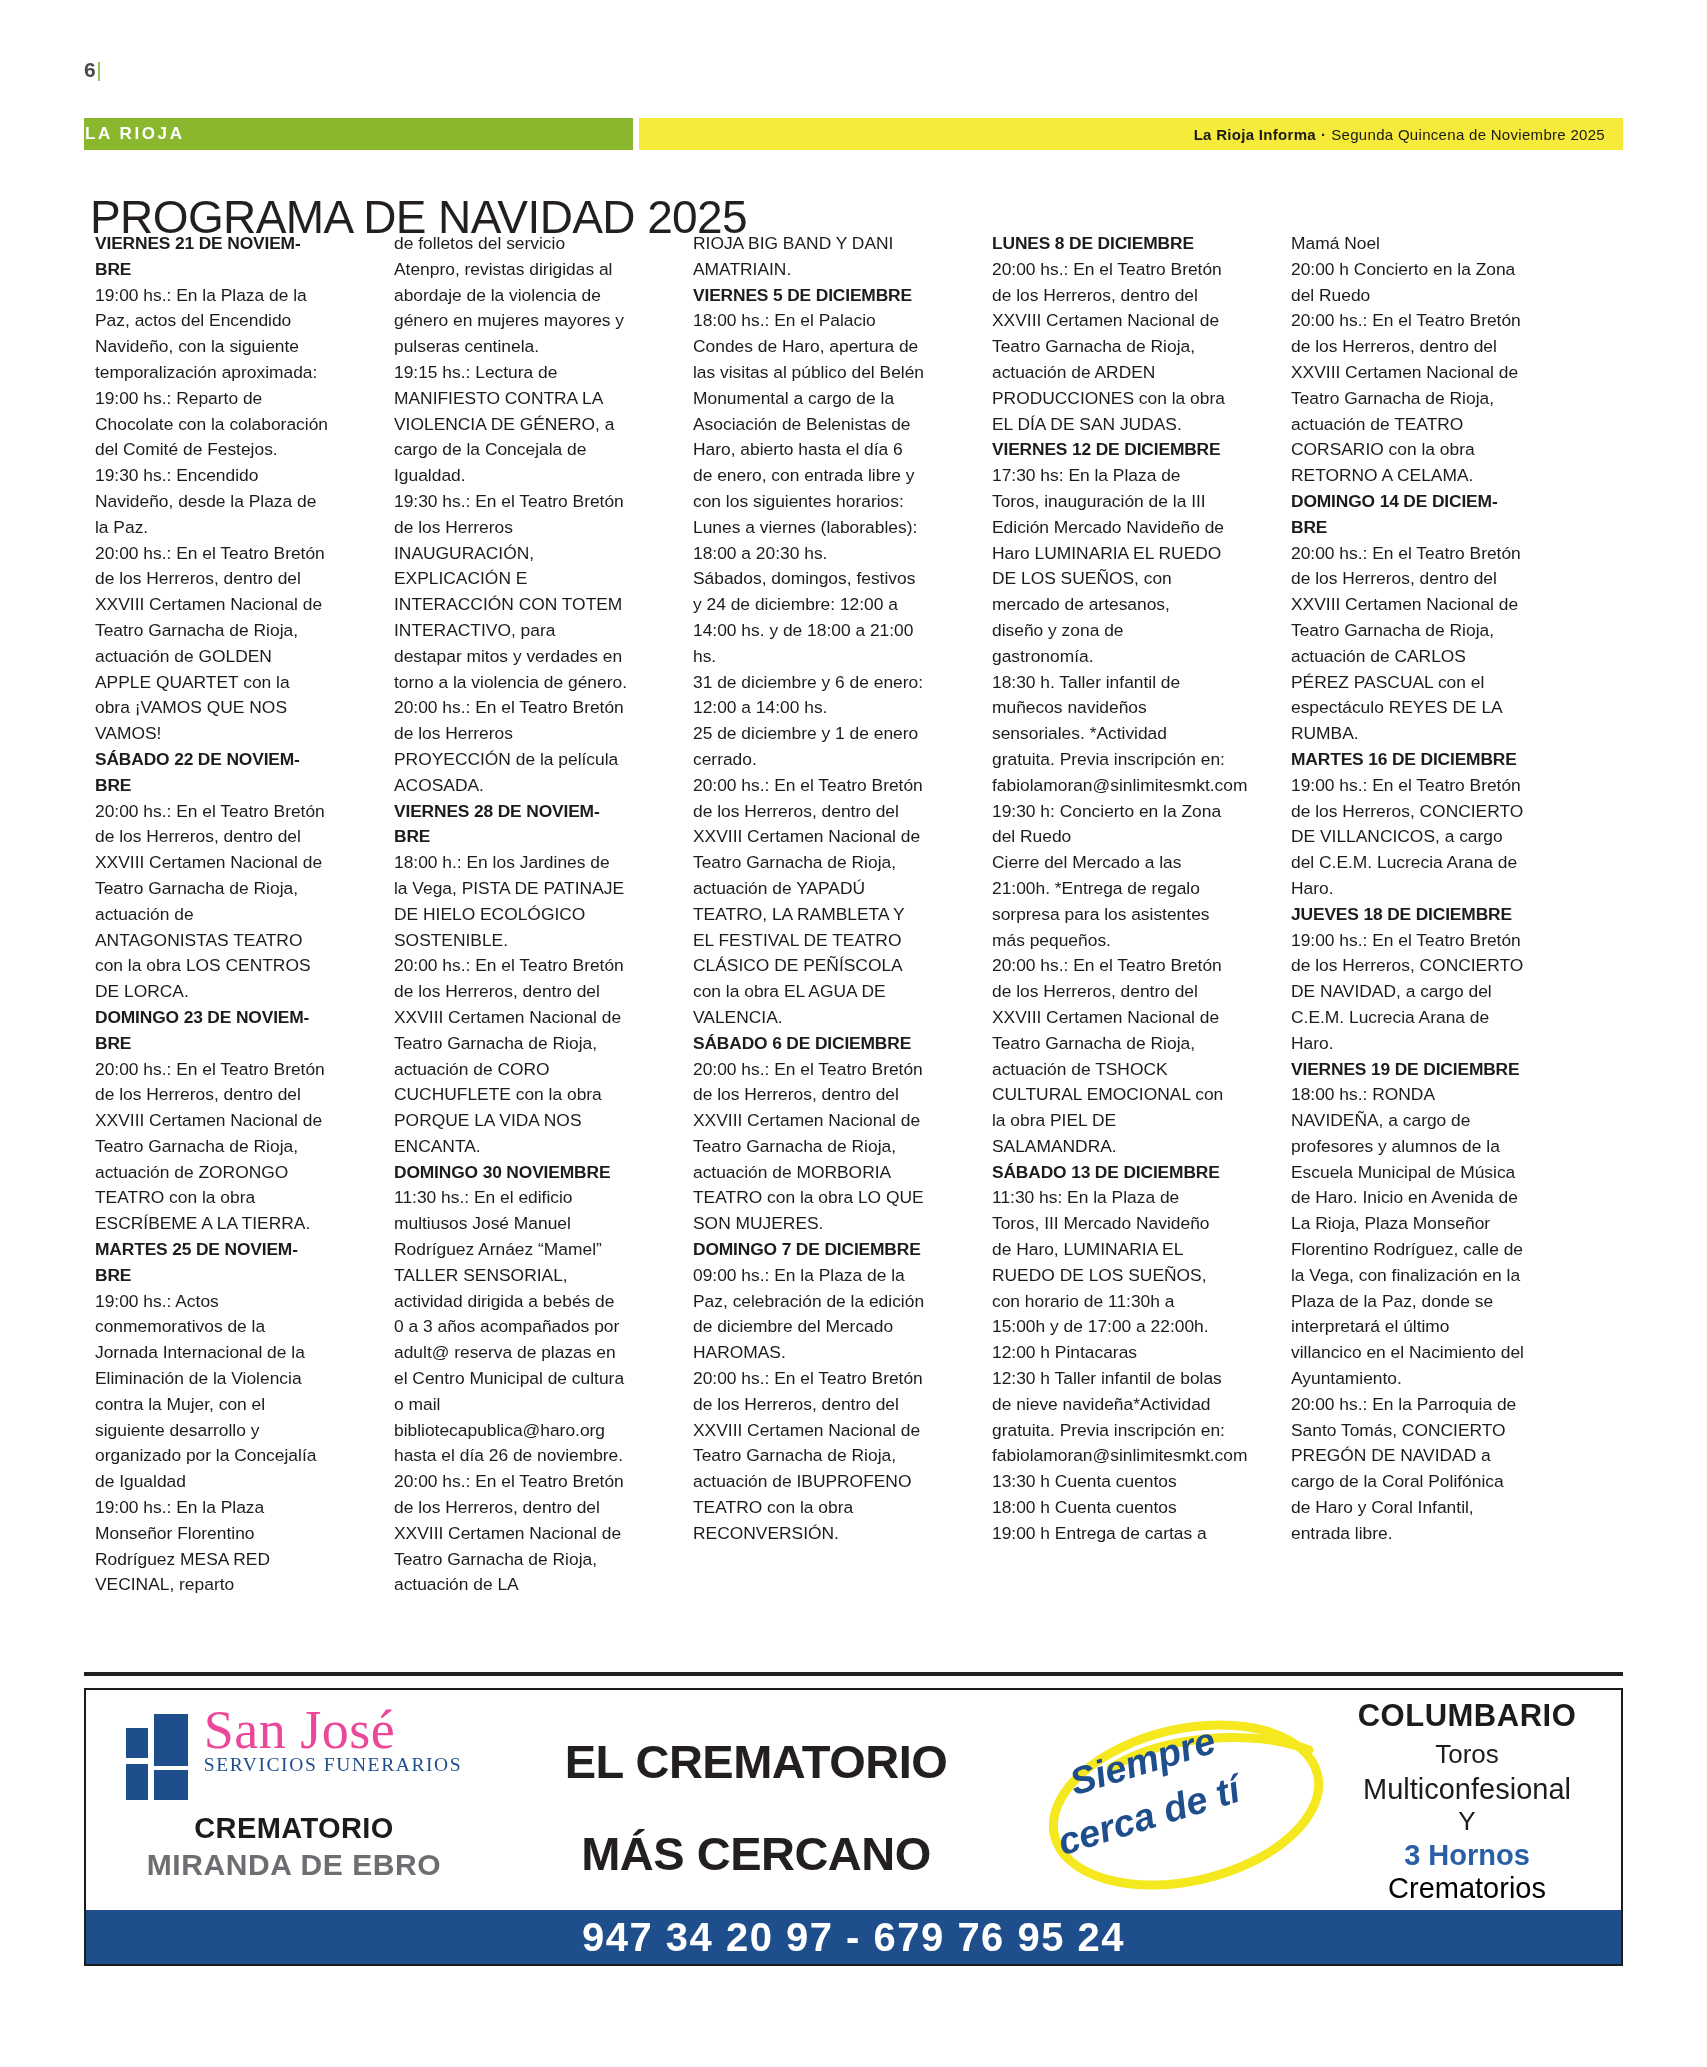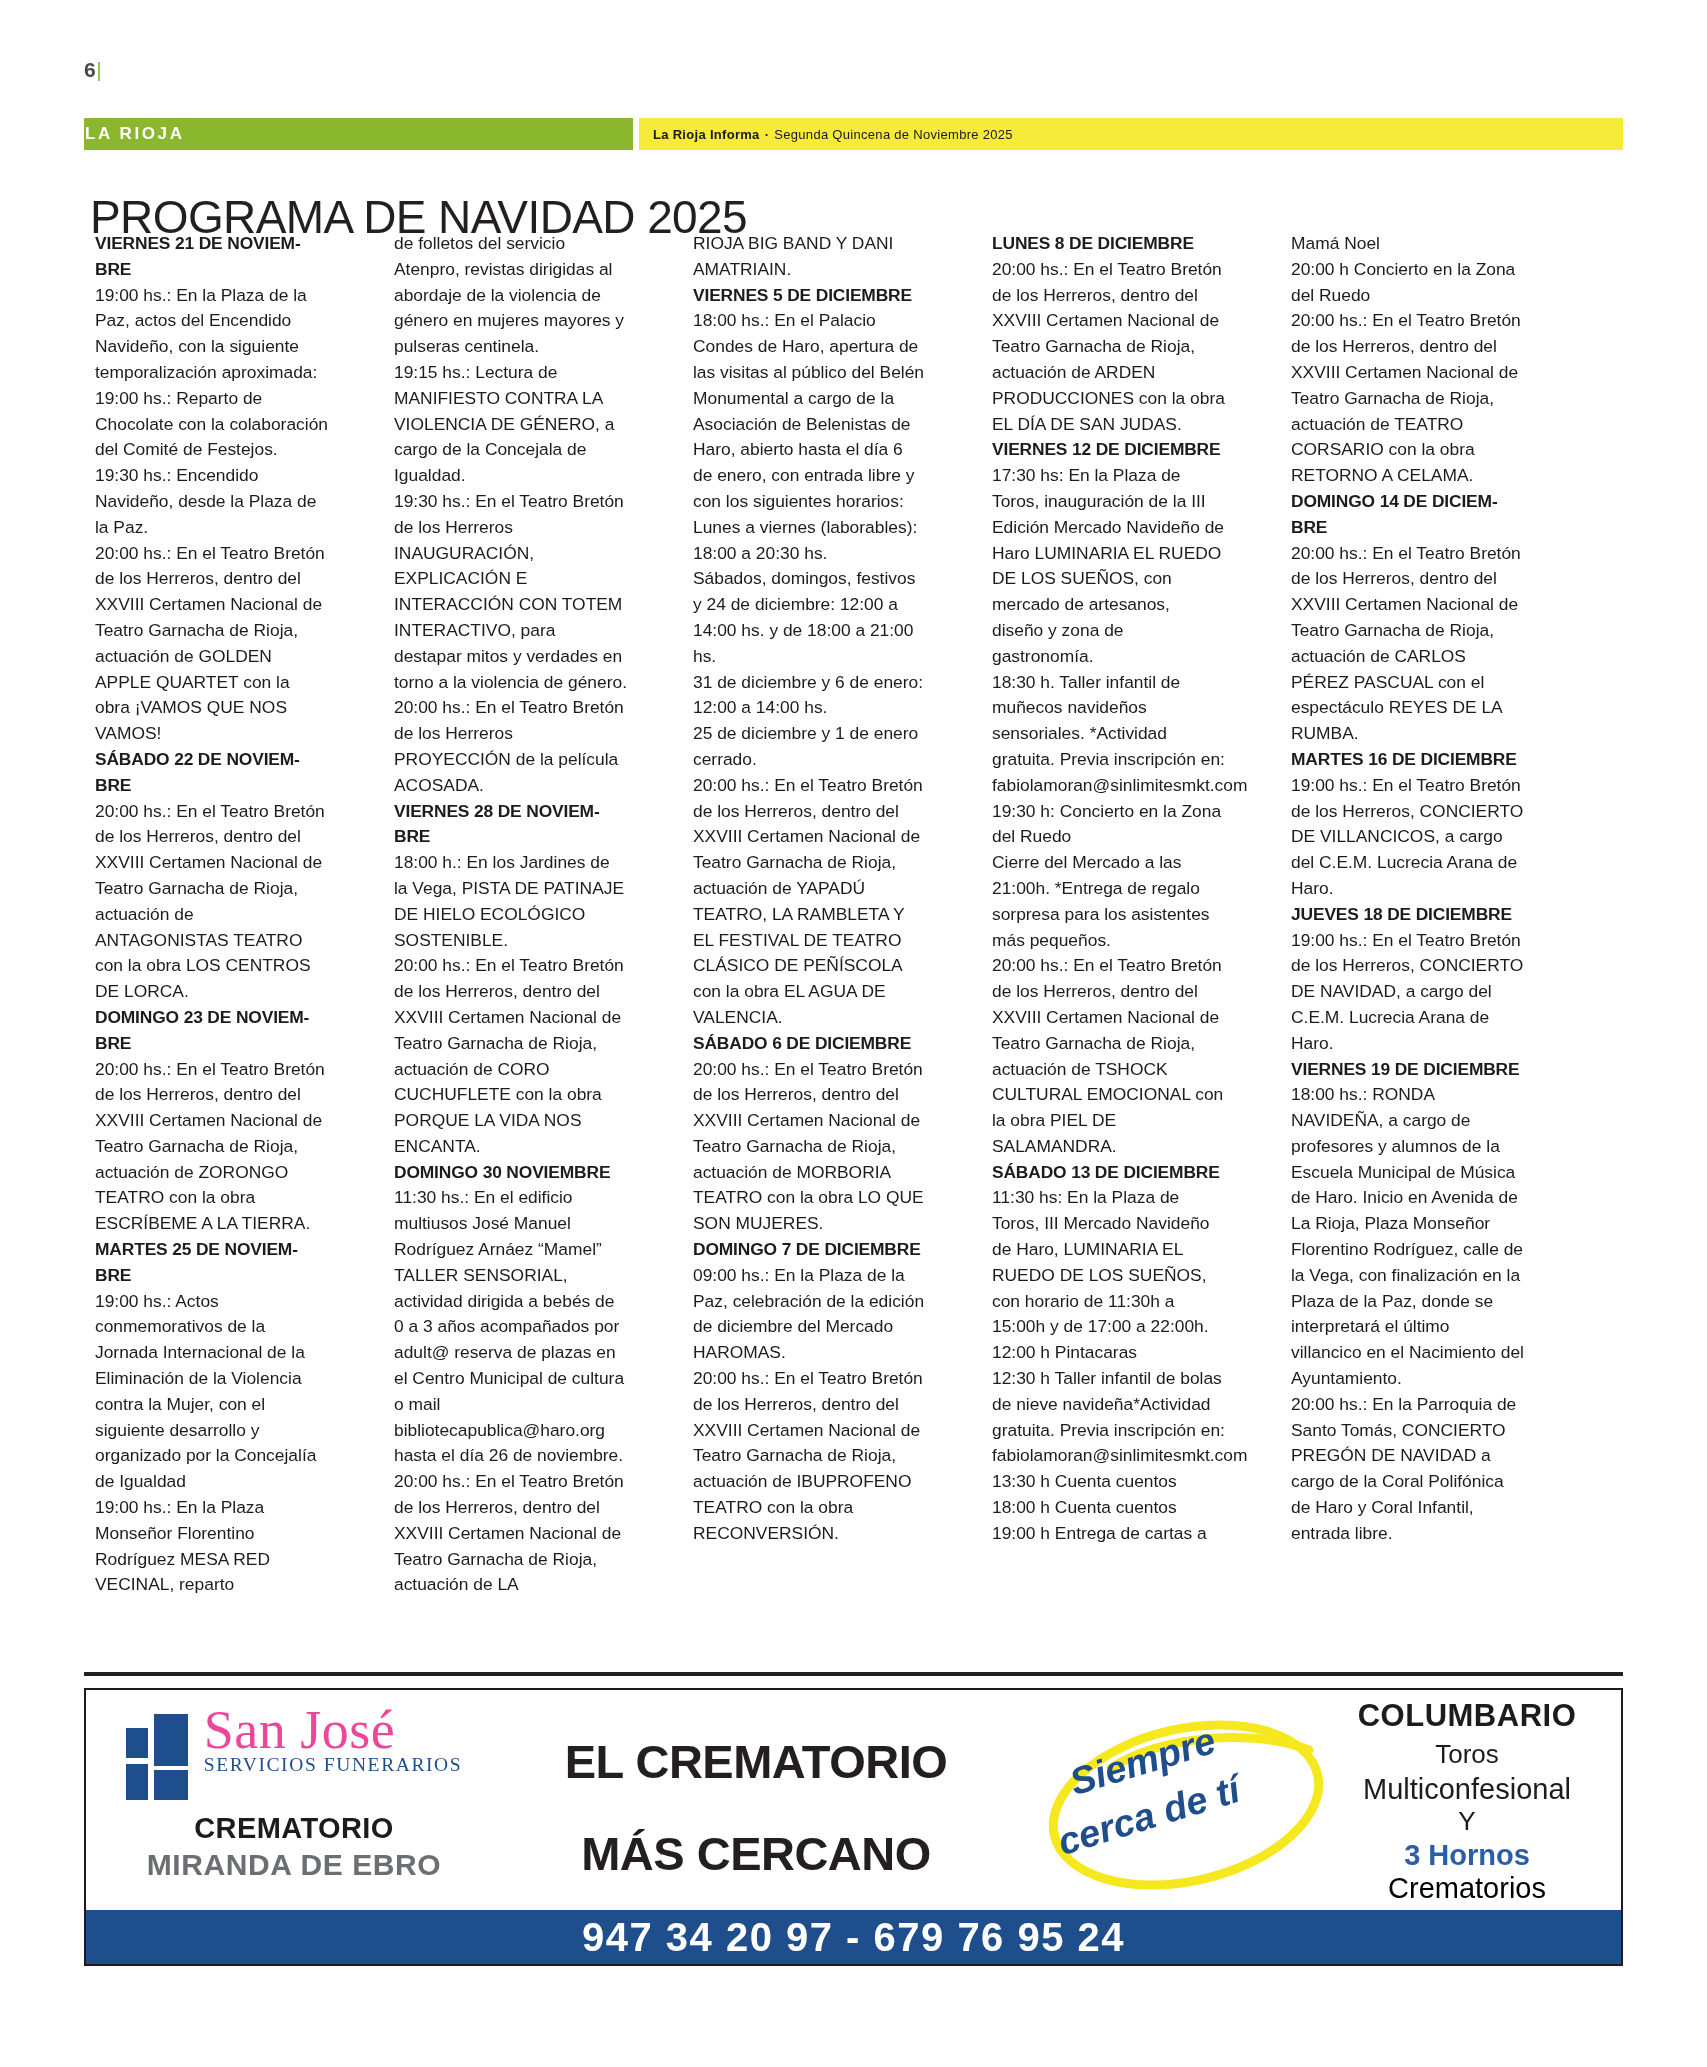--- a/index.html
+++ b/index.html
@@ -53,23 +53,23 @@
     font-weight: 700;
     letter-spacing: 2.6px;
   }
   .band-gap { width: 6px; background: #fff; }
   .band-yellow {
     flex: 1;
     background: #f6eb3b;
     color: #1a1a1a;
     display: flex;
     align-items: center;
-    justify-content: flex-start;
+    justify-content: flex-end;
     padding-right: 18px;
-    font-size: 13px;
+    font-size: 15px;
     letter-spacing: 0.3px;
     padding-left: 14px;
   }
   .band-yellow b { font-weight: 700; }
   .band-yellow .dot { margin: 0 5px; font-weight: 700; }
 
   
   .headline {
     position: absolute;
     left: 90px; top: 159px;

